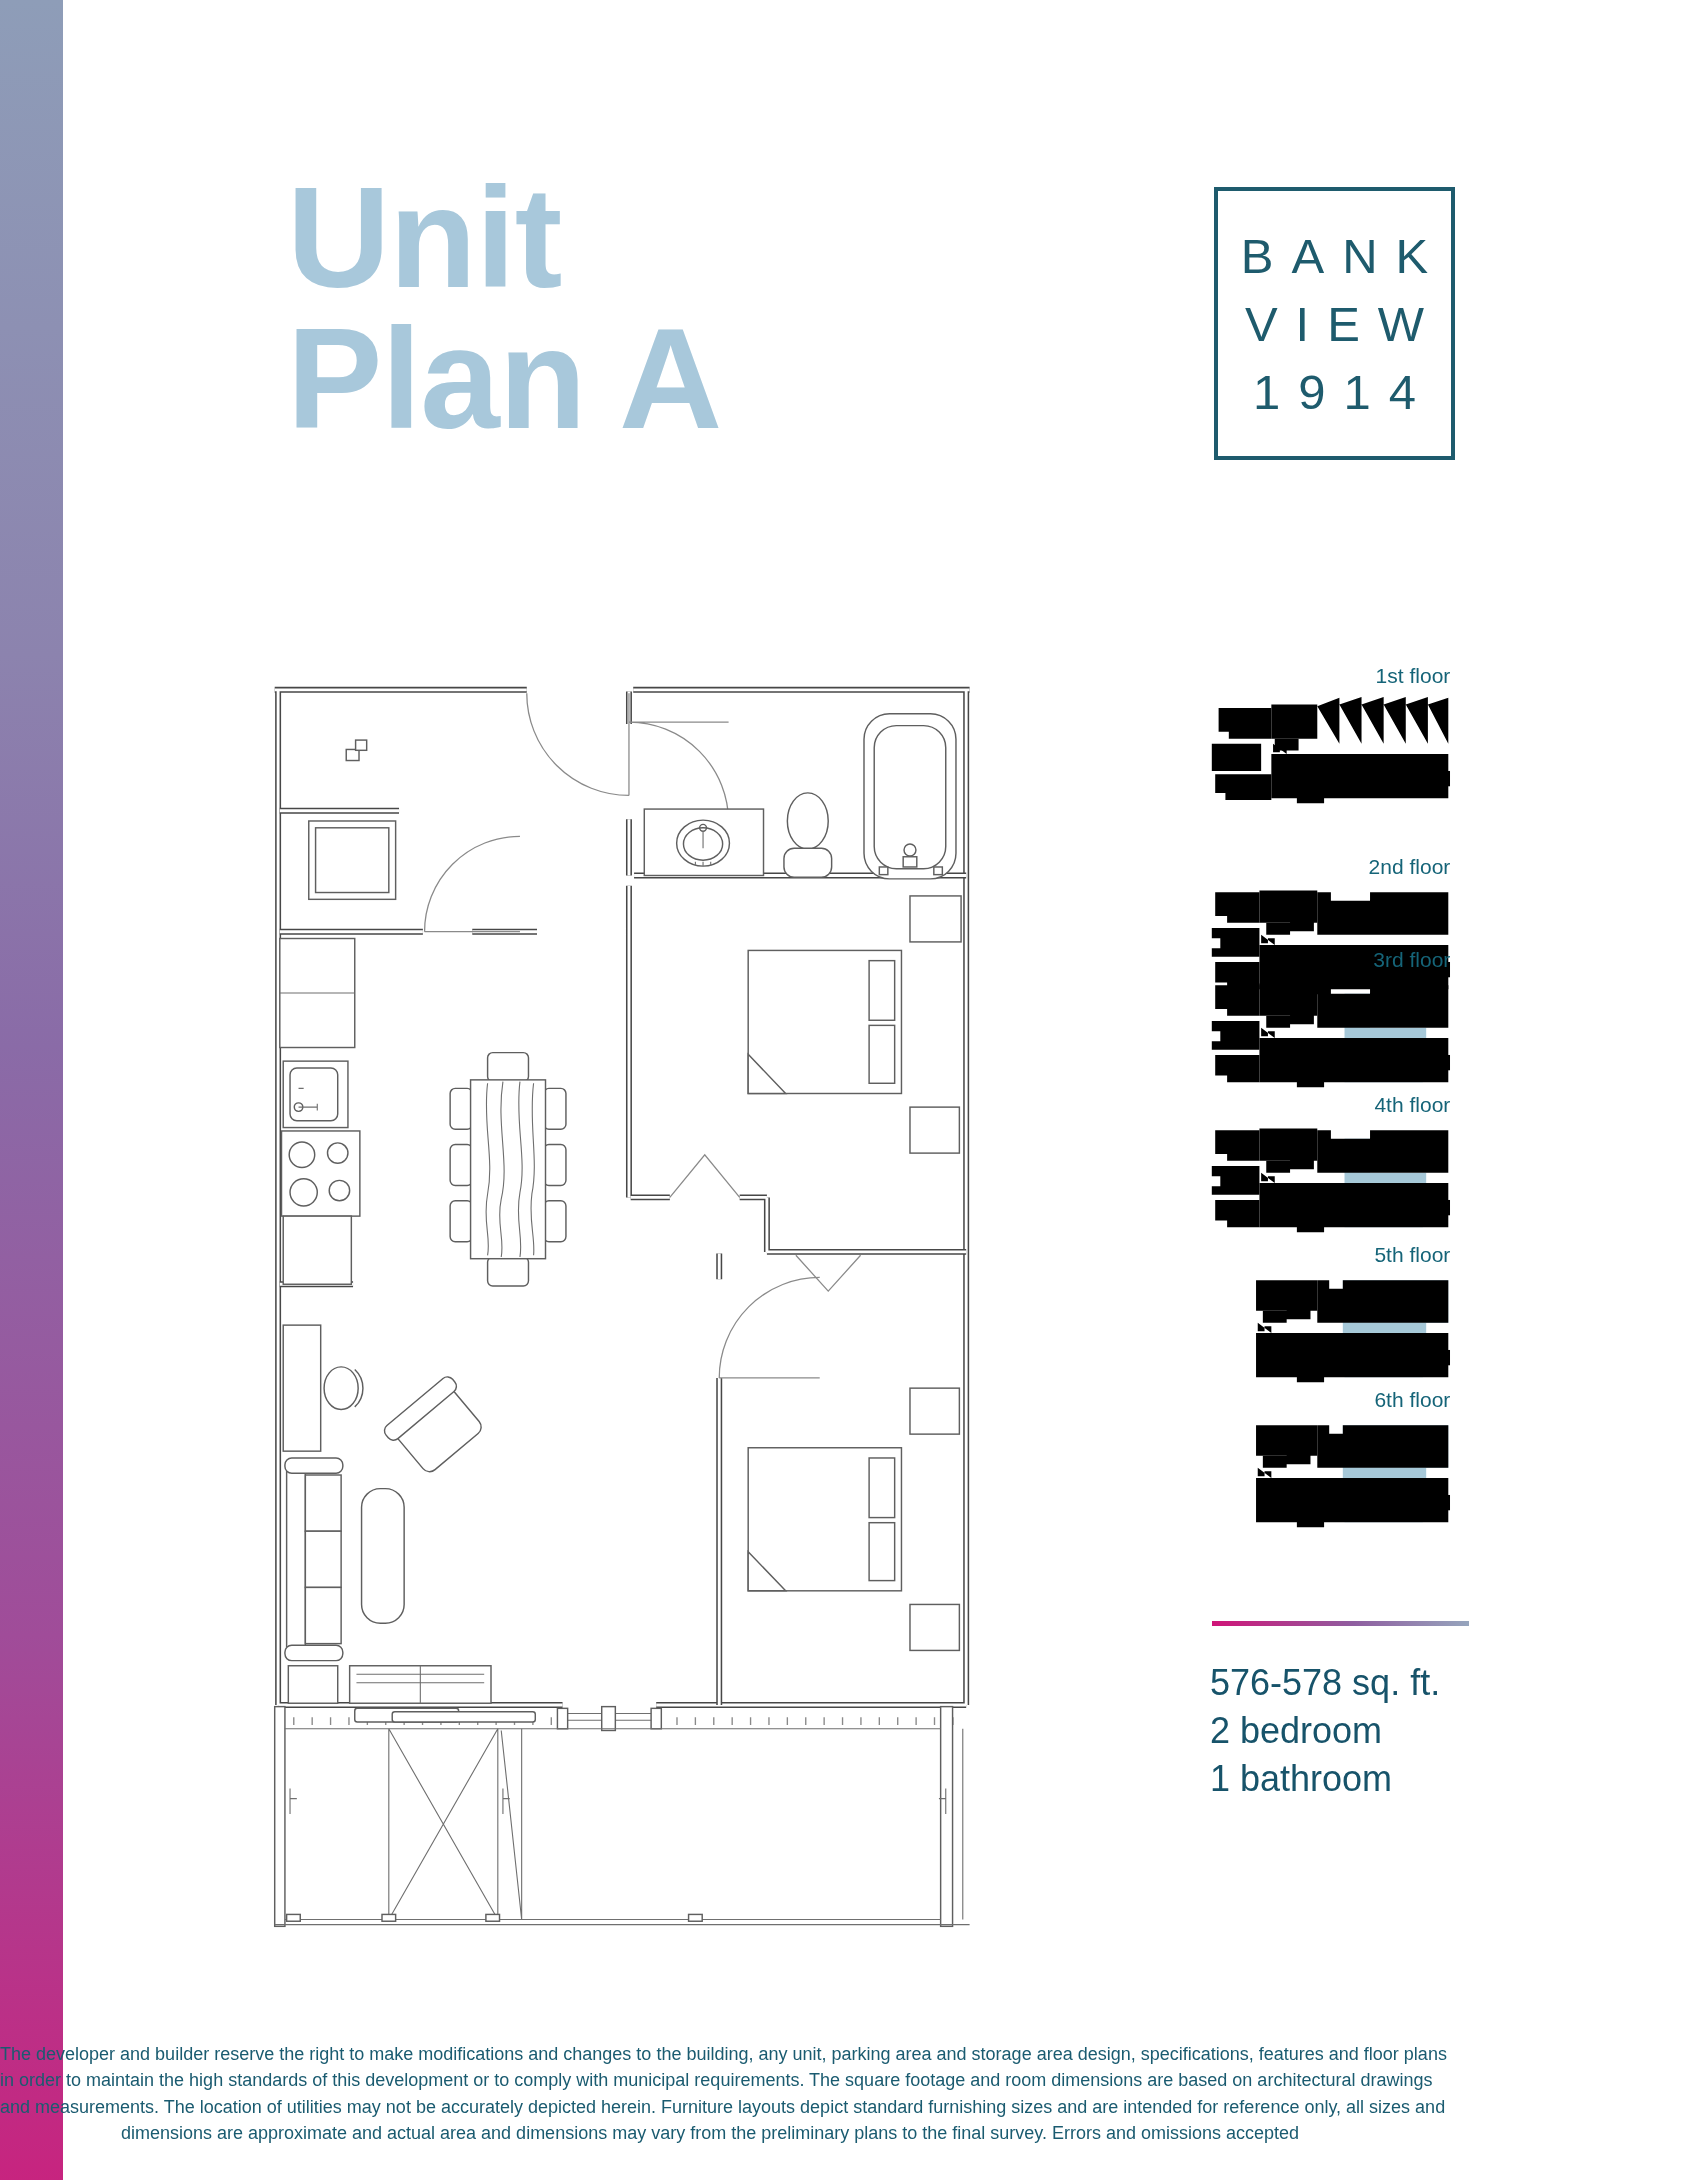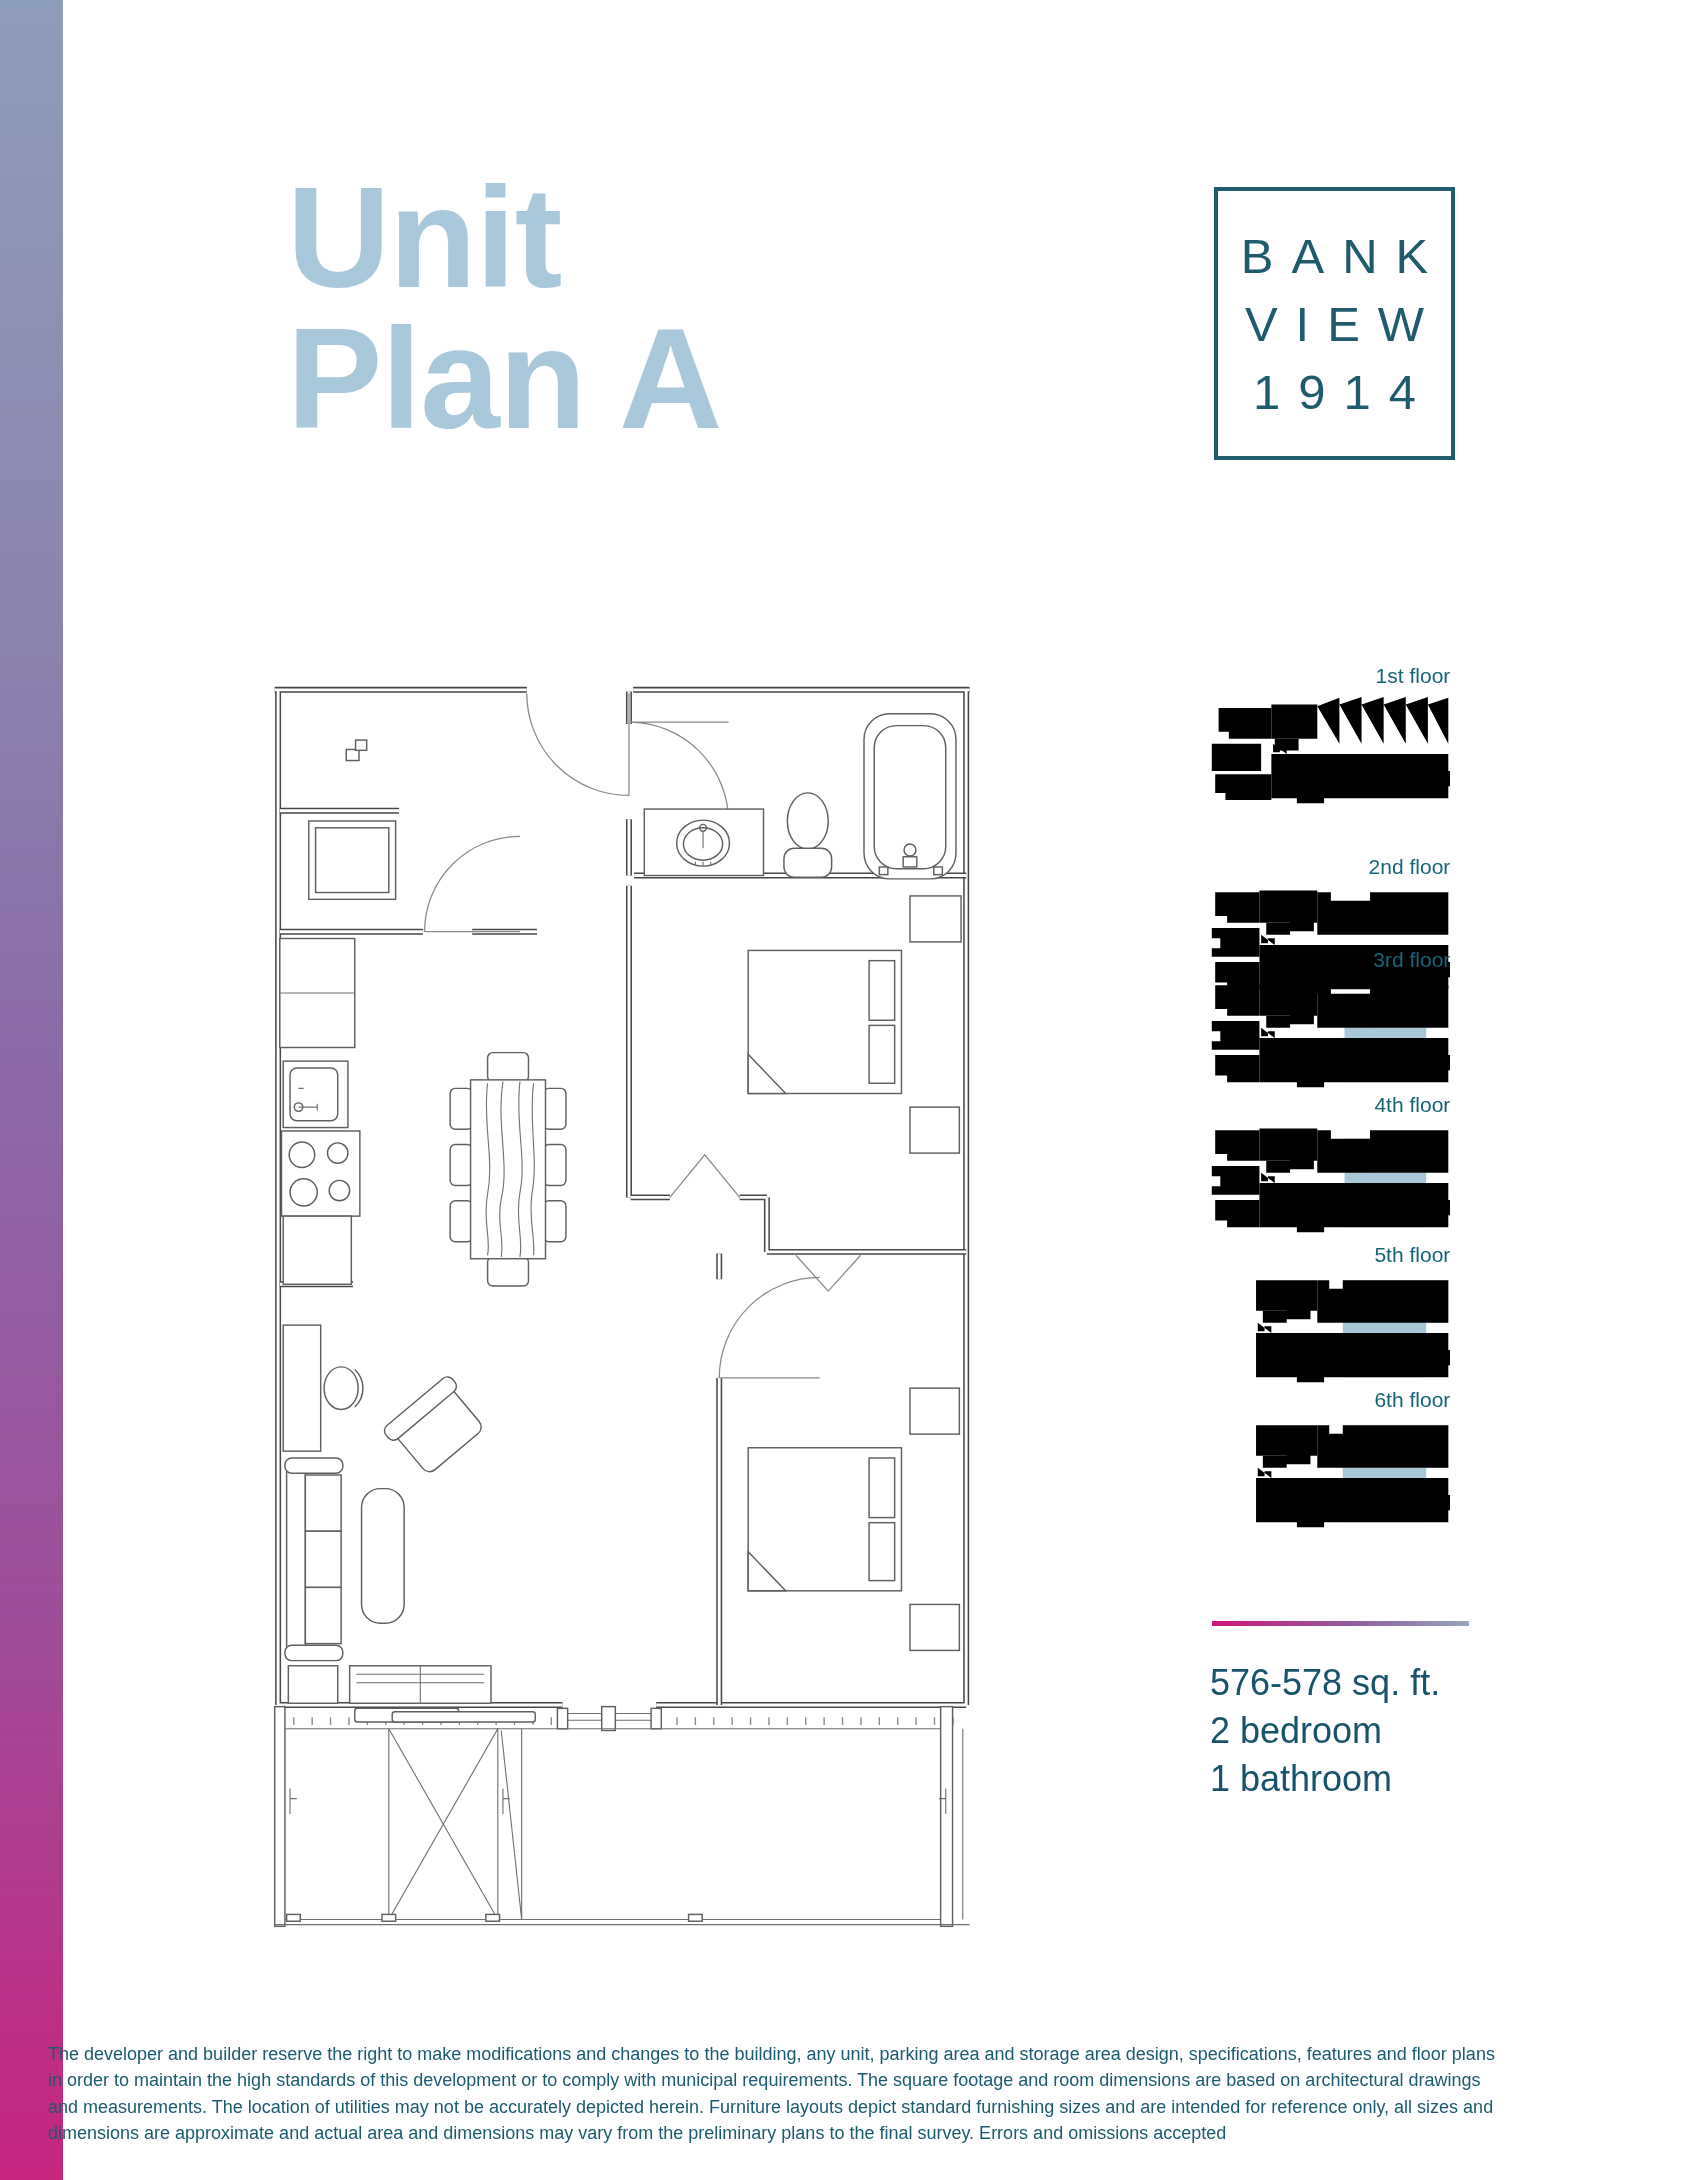--- a/index.html
+++ b/index.html
@@ -20,22 +20,22 @@
   .floor-section{position:absolute;left:1203px;width:249px;}
   .floor-label{color:#156478;font-weight:400;font-size:21px;text-align:right;
     padding-right:1.7px;margin-bottom:3.4px;}
   .mini{display:block;}
   .mini rect.hl{fill:#A6C8D8;stroke:none;}
   
   .divider{position:absolute;left:1212px;top:1621px;width:257px;height:5.1px;
     background:linear-gradient(90deg,#D01478 0%,#8F5EA0 55%,#96A5BD 100%);}
   .stats{position:absolute;left:1210px;top:1640px;color:#17536A;font-size:36px;line-height:48px;margin-top:19px;}
   
-  .disclaimer{position:absolute;left:0;top:2041px;width:1420px;text-align:left;
-    color:#1A5B70;font-size:18px;line-height:26.4px;white-space:nowrap;padding-left:48px;}
+  .disclaimer{position:absolute;left:0;top:2041px;width:1420px;text-align:center;
+    color:#1A5B70;font-size:18px;line-height:26.4px;white-space:nowrap;}
   
   .plan{position:absolute;left:273px;top:681px;}
   .plan .wo{stroke:#474747;stroke-width:7;fill:none;stroke-linecap:butt;}
   .plan .wi{stroke:#ffffff;stroke-width:3.4;fill:none;stroke-linecap:butt;}
   .plan .fx{stroke:#5f5f5f;stroke-width:1.7;fill:#ffffff;}
   .plan .fxn{stroke:#5f5f5f;stroke-width:1.7;fill:none;}
   .plan .arc{stroke:#8a8a8a;stroke-width:1.5;fill:none;}
   .plan .tl{stroke:#6f6f6f;stroke-width:1.3;fill:none;}
   .plan .sill{stroke:#8a8a8a;stroke-width:9;stroke-dasharray:1.6 20;fill:none;}
 </style>

